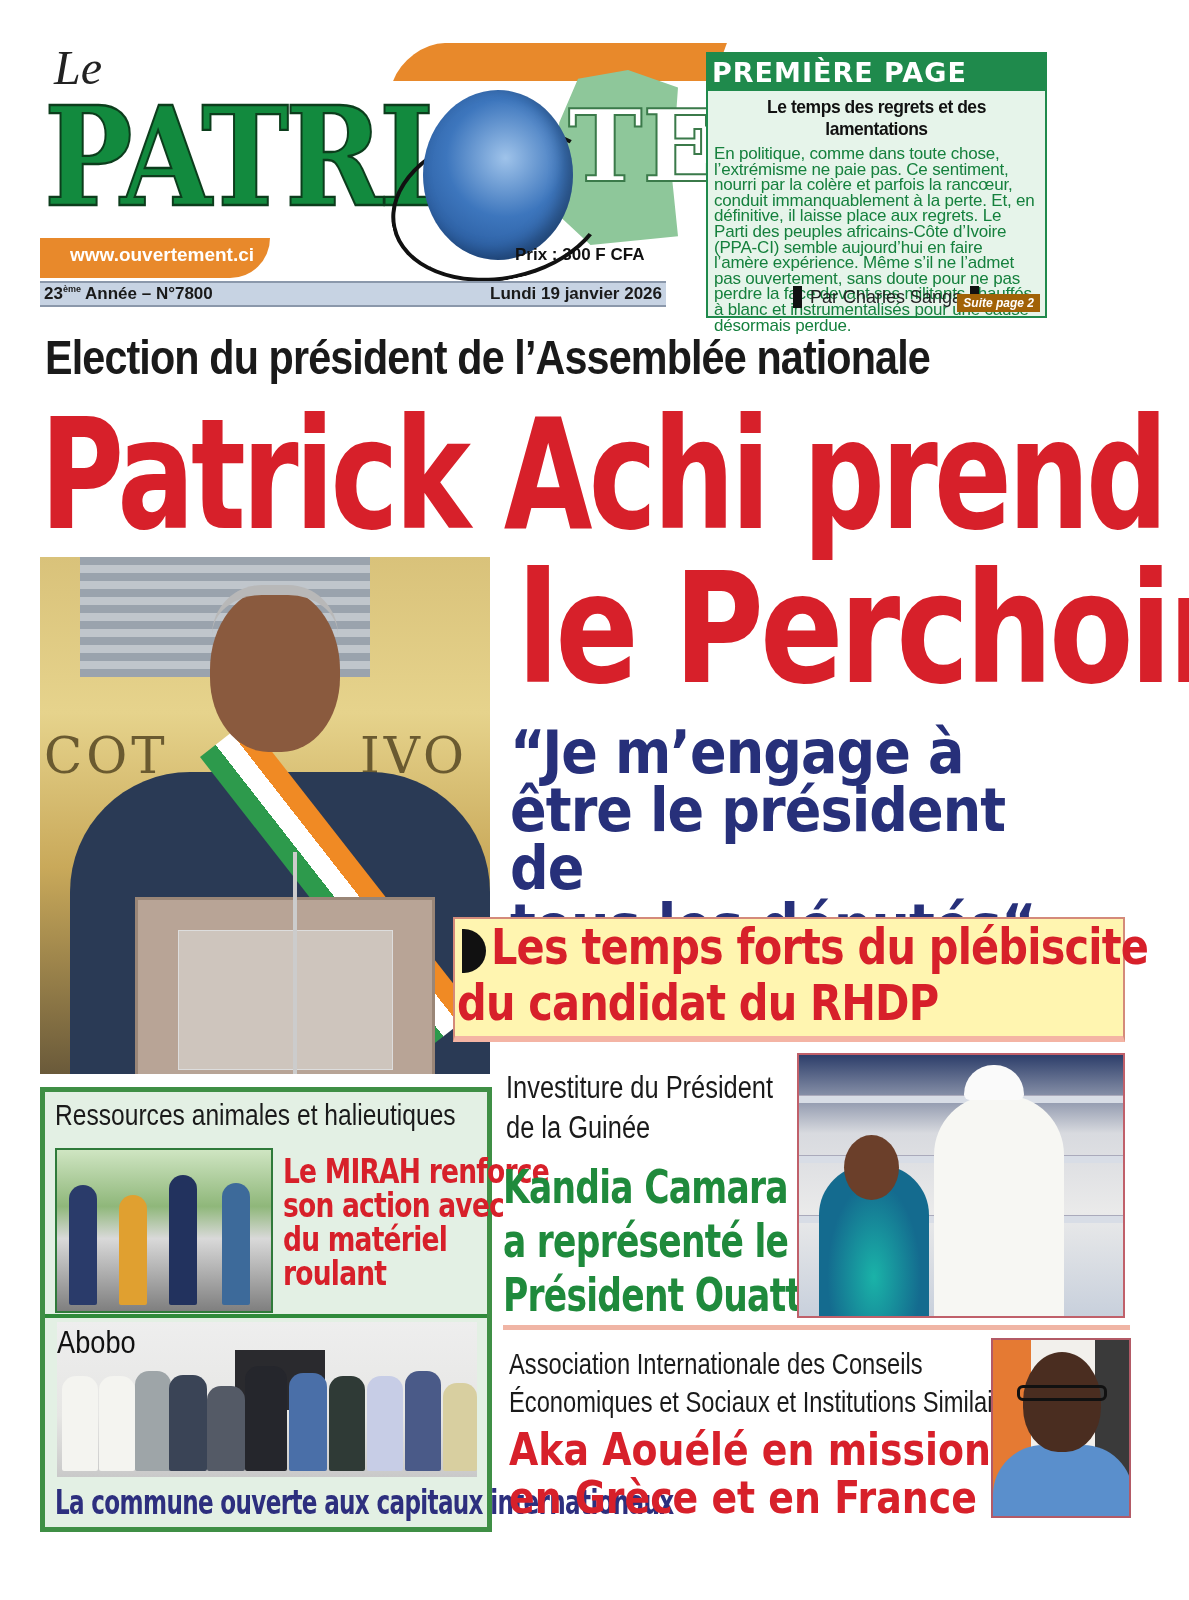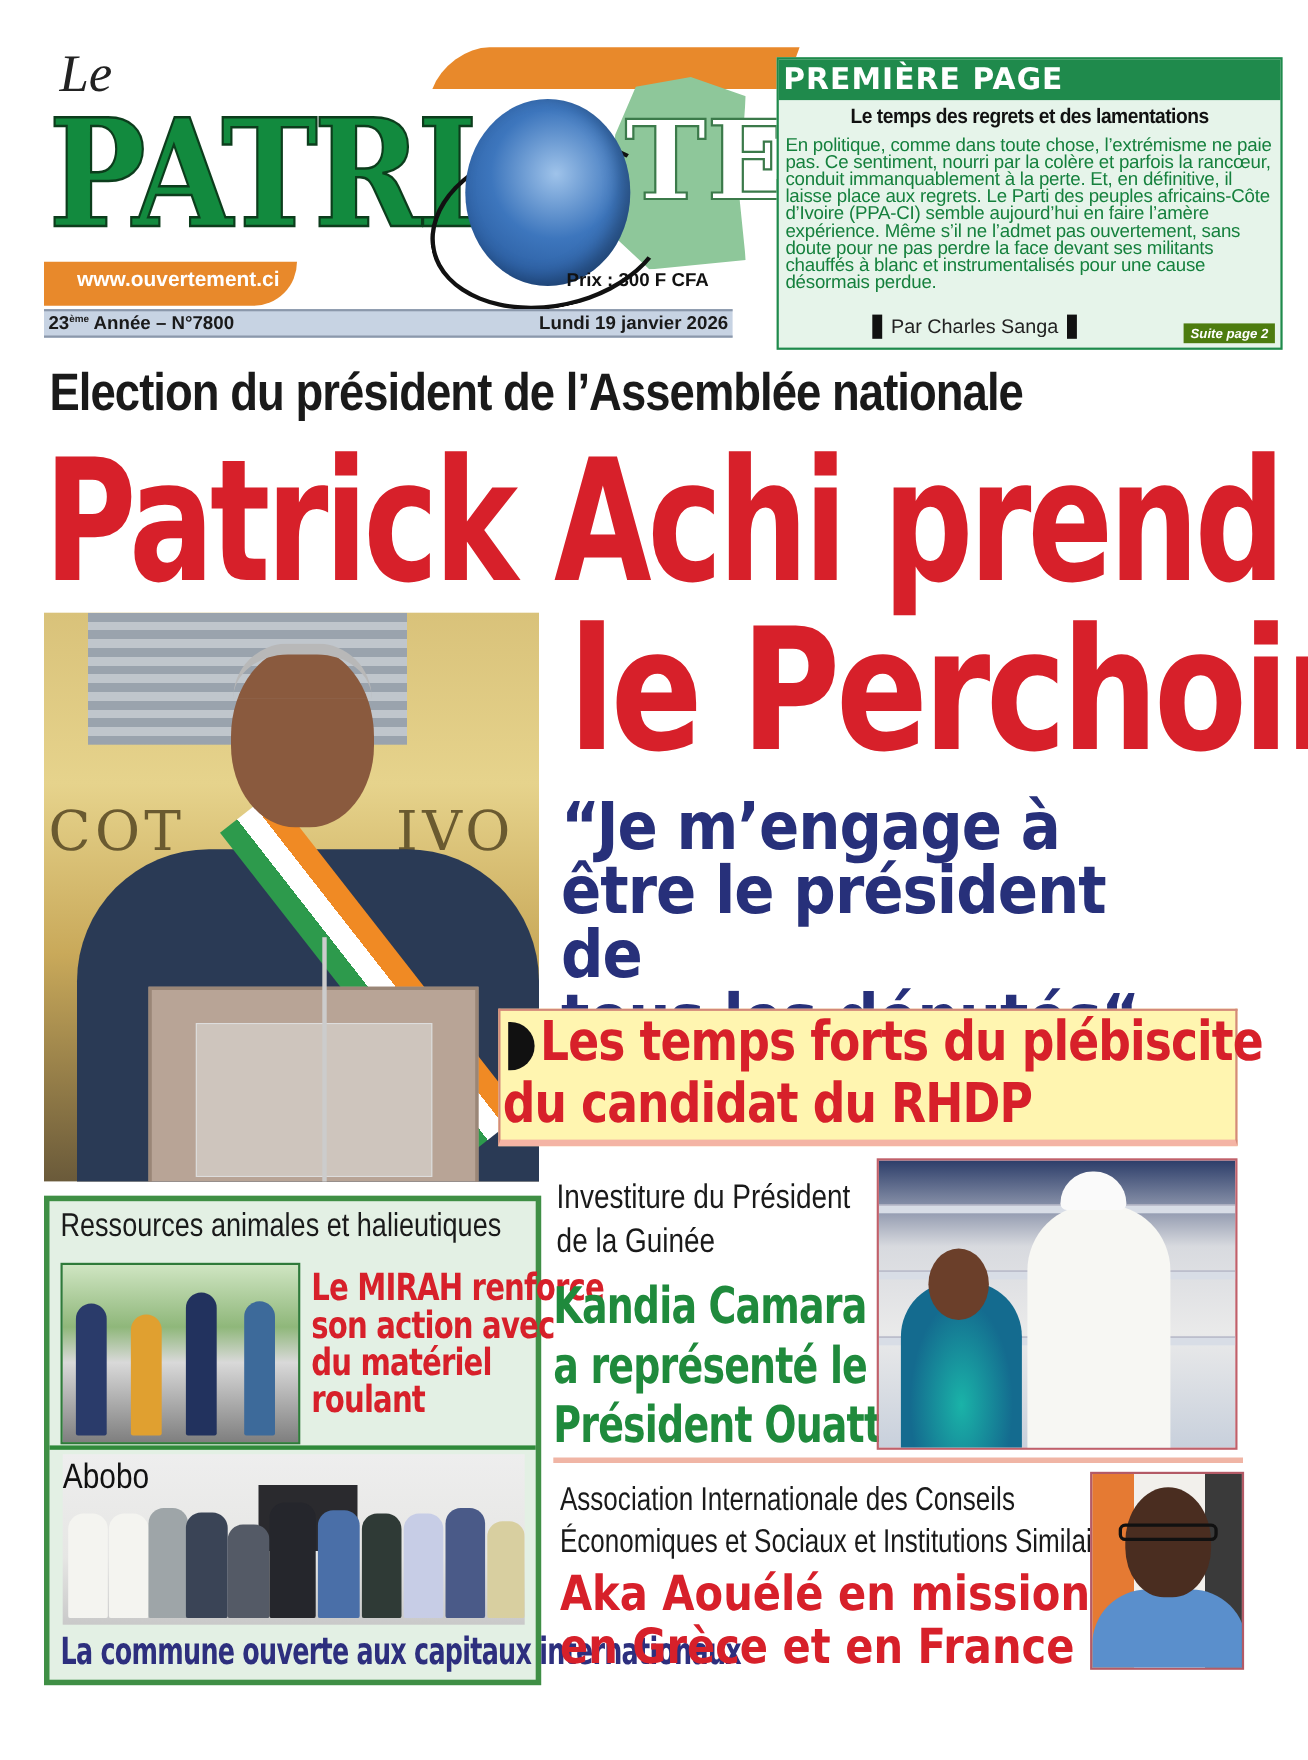--- a/index.html
+++ b/index.html
@@ -17,27 +17,27 @@
   .patriote-word { left: 4px; top: 50px; font-family: "DejaVu Serif", serif; font-weight: bold; font-size: 118px; letter-spacing: -4px; color: #128a3e; -webkit-text-stroke: 2px #0c3d1c; line-height: 1; transform: scaleY(1.15); transform-origin: top left; }
   .globe { left: 383px; top: 50px; width: 150px; height: 170px; border-radius: 50%; background: radial-gradient(circle at 55% 40%, #9fc3ea 0%, #3d76bd 45%, #1d4b8c 100%); box-shadow: inset -8px -6px 16px rgba(0,0,0,0.3); }
   .orbit { left: 350px; top: 90px; width: 220px; height: 150px; border: 4px solid #111; border-color: #111 transparent #111 #111; border-radius: 50%; transform: rotate(-12deg); }
   .ci-map { left: 513px; top: 30px; width: 125px; height: 175px; background: #8ec79a; clip-path: polygon(20% 5%, 60% 0%, 100% 10%, 95% 60%, 100% 95%, 30% 100%, 0% 80%, 5% 30%); }
   .e-letter { left: 528px; top: 56px; font-family: "DejaVu Serif", serif; font-weight: bold; font-size: 100px; color: #fff; -webkit-text-stroke: 2px #3b7a4a; line-height: 1; }
   .price { left: 475px; top: 205px; font-size: 17px; font-weight: bold; color: #111; }
   .issue-bar { left: 40px; top: 281px; width: 626px; height: 26px; background: #c7d3e3; border-top: 2px solid #8b98ab; border-bottom: 2px solid #8b98ab; display: flex; justify-content: space-between; align-items: center; padding: 0 4px; font-size: 17px; font-weight: bold; color: #1a1a1a; }
   .issue-bar sup { font-size: 9px; }
 
   
-  .pp-box { left: 706px; top: 52px; width: 460px; height: 266px; border: 2px solid #1f8a4c; background: #e6f4ea; }
+  .pp-box { left: 706px; top: 52px; width: 341px; height: 266px; border: 2px solid #1f8a4c; background: #e6f4ea; }
   .pp-title { height: 37px; background: #1f8a4c; color: #fff; font-size: 27px; font-weight: 900; padding-left: 4px; line-height: 37px; letter-spacing: 1px; font-family: "DejaVu Sans", sans-serif; }
   .pp-subtitle { text-align: center; font-size: 19px; font-weight: bold; color: #111; margin-top: 5px; letter-spacing: -0.5px; transform: scaleX(0.92); }
   .pp-text { font-size: 17px; line-height: 15.6px; color: #15803d; padding: 6px 6px 0 6px; letter-spacing: -0.2px; }
   .pp-byline { left: 85px; bottom: 8px; font-size: 18px; display: flex; align-items: center; gap: 8px; color: #222; }
   .pp-bar { width: 9px; height: 22px; background: #111; display: inline-block; }
-  .pp-suite { right: 5px; bottom: 4px; background: #4d7c0f; color: #fff; font-size: 12px; font-style: italic; font-weight: bold; padding: 2px 6px; }
+  .pp-suite { right: 5px; bottom: 4px; background: #a16207; color: #fff; font-size: 12px; font-style: italic; font-weight: bold; padding: 2px 6px; }
 
   
   .surtitle { left: 45px; top: 330px; font-size: 48px; font-weight: bold; color: #1a1a1a; letter-spacing: -1px; transform: scaleX(0.86); transform-origin: left top; white-space: nowrap; }
   .headline-1 { left: 40px; top: 398px; font-size: 154px; font-weight: 900; color: #d7202a; letter-spacing: -5px; line-height: 1; transform: scaleX(0.745); transform-origin: left top; white-space: nowrap; font-family: "DejaVu Sans", sans-serif; }
   .headline-2 { left: 517px; top: 552px; font-size: 154px; font-weight: 900; color: #d7202a; letter-spacing: -5px; line-height: 1; transform: scaleX(0.80); transform-origin: left top; white-space: nowrap; font-family: "DejaVu Sans", sans-serif; }
 
   
   .main-photo { left: 40px; top: 557px; width: 450px; height: 517px; overflow: hidden; background: linear-gradient(180deg, #d9c27a 0%, #e6d38c 30%, #c9a95a 60%, #6a5a3a 100%); }
   .mp-ceiling { left: 40px; top: 0; width: 290px; height: 120px; background: repeating-linear-gradient(180deg, #9aa3ad 0 8px, #c0c6cc 8px 16px); }
   .mp-coti { left: 4px; top: 170px; font-family: "DejaVu Serif", serif; font-size: 50px; color: #6a5a30; letter-spacing: 4px; }

